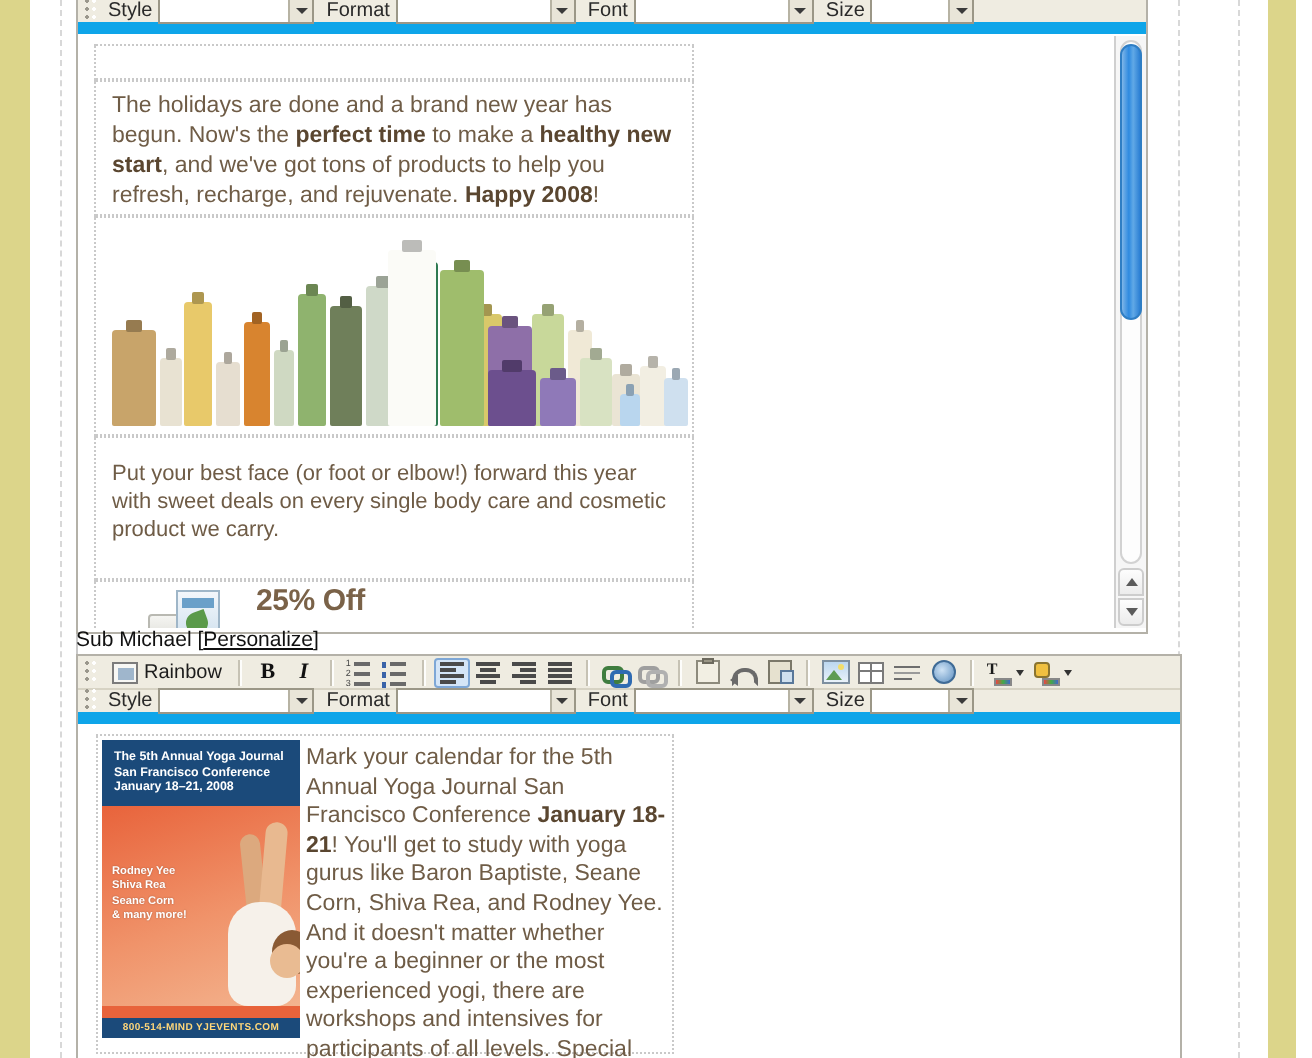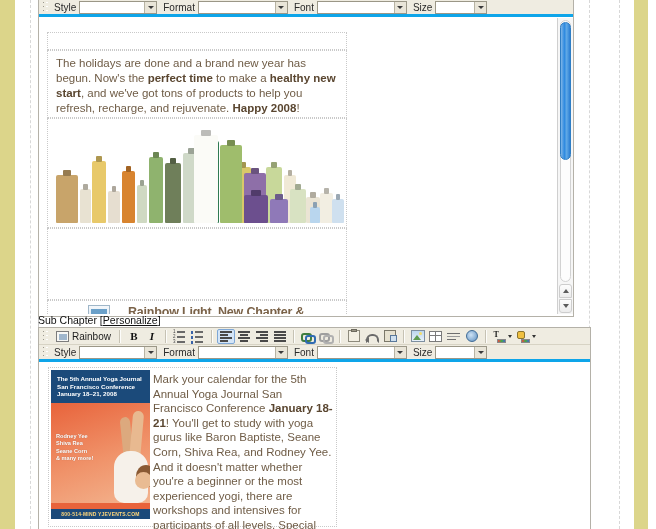--- a/index.html
+++ b/index.html
@@ -25,21 +25,21 @@
   .solidrule.s1{left:38px;}
 
   
   .editor{position:absolute;background:#ffffff;border:1px solid #b4b1a8;}
 
   .tbrow{
     height:17px;background:#efece1;border-bottom:1px solid #d7d3c4;
     display:flex;align-items:center;box-sizing:border-box;padding:0 2px;
     position:relative;
   }
-  .tbrow.last{border-bottom:3px solid #0ea5e9;text-align:right;}
+  .tbrow.last{border-bottom:6px solid #0ea5e9;text-align:right;}
   .grip{
     width:7px;height:13px;margin:0 3px 0 1px;flex:0 0 auto;
     background-image:
       radial-gradient(circle at 1.5px 1.5px,#9a978c 0.8px,transparent 1px),
       radial-gradient(circle at 1.5px 5.5px,#9a978c 0.8px,transparent 1px),
       radial-gradient(circle at 1.5px 9.5px,#9a978c 0.8px,transparent 1px),
       radial-gradient(circle at 5px 1.5px,#fff 0.8px,transparent 1px),
       radial-gradient(circle at 5px 5.5px,#fff 0.8px,transparent 1px),
       radial-gradient(circle at 5px 9.5px,#fff 0.8px,transparent 1px);
   }
@@ -229,21 +229,21 @@
       <div class="combo" style="width:52px;">
         <span class="fieldtxt"></span>
         <span class="arrow">
             <i class="caret"></i>
           </span>
       </div>
     </div>
 
     <div class="canvas" style="left:0;top:18px;width:516px;height:296px;background:#fff;">
 
-      <div style="position:absolute;left:8px;top:14px;width:300px;height:292px;background:#fff;">
+      <div style="position:absolute;left:8px;top:4px;width:300px;height:292px;background:#fff;">
 
         <div class="cellbox" style="position:absolute;left:0;top:0;width:300px;height:18px;"></div>
 
         <div class="cellbox" style="position:absolute;left:0;top:18px;width:300px;height:68px;padding:5px 8px 0 8px;">
           <p class="bodytext" style="margin:0;">
             <span>The holidays are done and a brand new year has begun. Now's the </span><b>perfect time</b><span> to make a </span><b>healthy new start</b><span>, and we've got tons of products to help you refresh, recharge, and rejuvenate. </span><b>Happy 2008</b><span>!</span>
           </p>
         </div>
 
         <div class="cellbox" style="position:absolute;left:0;top:86px;width:300px;height:110px;background:#fff;">
@@ -270,31 +270,33 @@
             <div class="bt" style="left:222px;width:18px;height:24px;background:#8f79b8;"></div>
             <div class="bt" style="left:242px;width:16px;height:34px;background:#d8e2c2;"></div>
             <div class="bt" style="left:258px;width:14px;height:26px;background:#eae4d4;"></div>
             <div class="bt" style="left:272px;width:13px;height:30px;background:#f2eee2;"></div>
             <div class="bt" style="left:284px;width:12px;height:24px;background:#cfe0ef;"></div>
             <div class="bt" style="left:262px;width:10px;height:16px;background:#b9d6ee;"></div>
           </div>
         </div>
 
         <div class="cellbox" style="position:absolute;left:0;top:196px;width:300px;height:72px;padding:8px 8px 0 8px;">
+          <div class="subline" style="margin-top:3px;">Put your best face (or foot or elbow!) forward this year with sweet deals on every single body care and cosmetic product we carry.</div>
         </div>
 
         <div class="cellbox" style="position:absolute;left:0;top:268px;width:300px;height:28px;overflow:hidden;">
           <div style="position:absolute;left:26px;top:2px;width:46px;height:30px;">
             <div class="pillimg">
               <div class="pilljar"></div>
               <div class="pillbox"></div>
               <div class="pillleaf"></div>
             </div>
           </div>
           <div style="position:absolute;left:80px;top:1px;width:215px;">
+            <div class="headline" style="font-size:15px;">25% Off</div>
             <div class="headline" style="font-size:12.5px;margin-top:1px;">Rainbow Light, New Chapter &amp; Pharmacy</div>
           </div>
         </div>
       </div>
     </div>
 
     <div class="vsb" style="right:0;top:18px;width:16px;height:296px;">
       <div class="track"></div>
       <div class="thumb" style="top:4px;height:138px;"></div>
       <div class="btns">
@@ -302,21 +304,21 @@
             <i class="triu"></i>
           </div>
         <div class="ab dn">
             <i class="trid"></i>
           </div>
       </div>
     </div>
   </div>
 
   <div class="subarticles" style="left:38px;top:314px;">
-    <span>Sub Chapter [</span><a href="#">Personalize</a><span>]</span>
+    <span>Sub Michael [</span><a href="#">Personalize</a><span>]</span>
   </div>
 
   <div class="editor" style="left:38px;top:327px;width:551px;height:203px;">
 
     <div class="tbrow">
       <div class="grip"></div>
 
       <div class="tbtn srcbtn">
         <span class="srcico"></span>
         <span class="srclabel">Rainbow</span>

